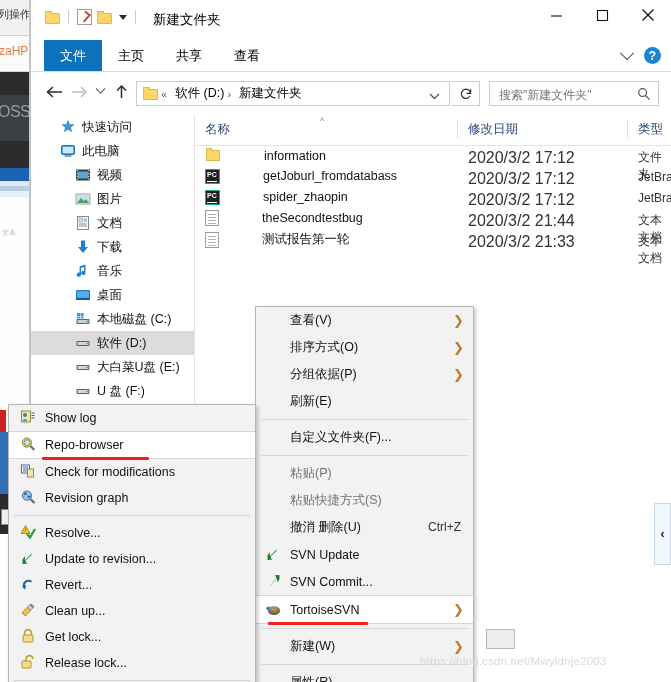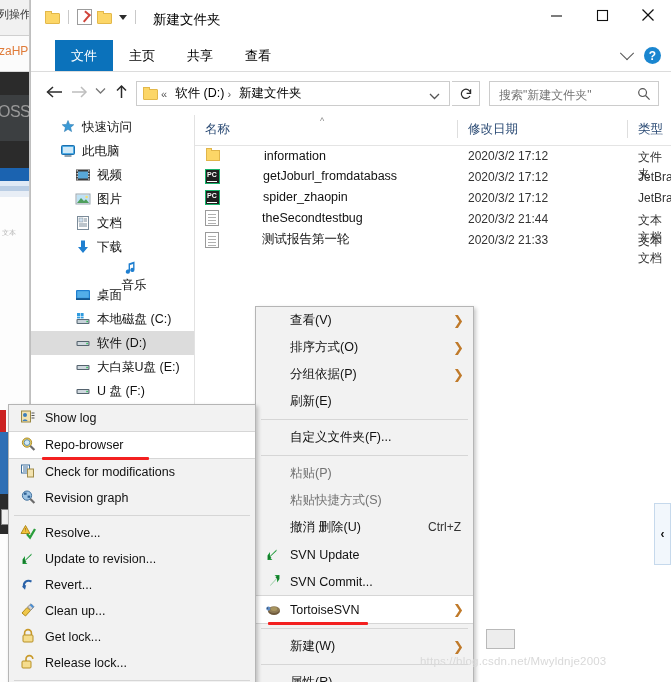--- a/index.html
+++ b/index.html
@@ -41,21 +41,21 @@
   .prop-ico{width:13px;height:14px;border:1px solid #9c9c9c;background:#fff;position:relative;}
   .prop-ico:after{content:"";position:absolute;left:2px;top:3px;width:8px;height:5px;border-right:2px solid #d0443a;border-bottom:2px solid #d0443a;transform:rotate(-50deg);}
   .caret-dn{width:0;height:0;border-left:4px solid transparent;border-right:4px solid transparent;border-top:5px solid #2b2b2b;margin-left:2px;}
   .win-title{position:absolute;left:122px;top:11px;font-size:13.5px;color:#000;}
   .wbtns{position:absolute;right:0;top:0;display:flex;}
   .wbtn{width:46px;height:30px;display:flex;align-items:center;justify-content:center;}
   .wbtn svg{display:block;}
 
   
   .ribbon{position:relative;height:31px;background:#fff;border-bottom:1px solid #dcdcdc;}
-  .rtabs{position:absolute;left:24px;top:0;display:flex;height:31px;}
+  .rtabs{position:absolute;left:13px;top:0;display:flex;height:31px;}
   .rtab{padding:0 16px;height:31px;line-height:31px;font-size:13px;color:#000;}
   .rtab.active{background:#0b72bb;color:#fff;}
   .rrt{position:absolute;right:10px;top:0;height:31px;display:flex;align-items:center;gap:12px;}
   .chev-sm{width:9px;height:9px;border-right:1.6px solid #555;border-bottom:1.6px solid #555;transform:rotate(45deg) translate(-2px,-2px);}
   .help-ico{width:17px;height:17px;border-radius:50%;background:#1a86d0;color:#fff;font-size:12px;font-weight:bold;display:flex;align-items:center;justify-content:center;}
 
   
   .addrbar{position:relative;height:43px;background:#fff;}
   .nav-ico{position:absolute;top:12px;display:flex;align-items:center;justify-content:center;}
   #nav-back{left:14px;}
@@ -81,21 +81,21 @@
   .ni-lbl{white-space:nowrap;}
 
   .listpane{position:absolute;left:164px;top:0;right:0;bottom:0;background:#fff;}
   .colhdr{position:relative;height:30px;border-bottom:1px solid #e4e4e4;}
   .col{position:absolute;top:6px;font-size:12.5px;color:#2a4a74;}
   .colline{position:absolute;top:5px;width:1px;height:18px;background:#dedede;}
   .sortmark{position:absolute;left:125px;top:1px;font-size:9px;color:#888;}
   .rows{position:absolute;left:0;top:31px;right:0;}
   .row{height:21px;position:relative;}
   .cell-name{position:absolute;left:10px;top:1px;display:flex;align-items:center;font-size:12.5px;color:#111;gap:36px;}
-  .cell-date{position:absolute;left:273px;top:3px;font-size:12px;color:#333;}
+  .cell-date{position:absolute;left:273px;top:3px;font-size:16px;color:#333;}
   .cell-type{position:absolute;left:443px;top:3px;font-size:12px;color:#333;}
   .ico-sm{width:17px;height:17px;margin-right:6px;flex:0 0 auto;position:relative;}
   .ico-folder:before{content:"";position:absolute;left:1px;top:3px;width:14px;height:11px;background:#fcd667;border:1px solid #e0b54a;box-sizing:border-box;}
   .ico-folder:after{content:"";position:absolute;left:1px;top:1px;width:6px;height:3px;background:#fcd667;border:1px solid #e0b54a;border-bottom:none;box-sizing:border-box;}
   .ico-pc{width:15px;height:15px;background:#1f1f1f;border:1.5px solid #18b36b;box-sizing:border-box;margin-right:7px;margin-top:1px;position:relative;flex:0 0 auto;}
   .ico-pc span{position:absolute;left:1px;top:0px;color:#fff;font-size:7px;font-weight:bold;font-family:"Liberation Sans",sans-serif;line-height:9px;}
   .ico-pc:after{content:"";position:absolute;left:1px;bottom:1px;width:10px;height:1.5px;background:#fff;}
   .ico-txt{width:14px;height:16px;background:#fff;border:1px solid #9a9a9a;margin-right:7px;margin-top:0;position:relative;flex:0 0 auto;box-sizing:border-box;}
   .ico-txt:before{content:"";position:absolute;left:2px;top:3px;right:2px;height:1px;background:#b0b0b0;box-shadow:0 3px 0 #b0b0b0,0 6px 0 #b0b0b0,0 9px 0 #b0b0b0;}
 
@@ -318,21 +318,21 @@
 
       <div class="nav-item" style="padding-left:43px;">
         <span class="ni-ico">
           <svg width="16" height="16" viewBox="0 0 16 16">
               <path d="M6 1.5 h4 v6.5 h3 L8 14 L3 8 h3 Z" fill="#1f7fd0"></path>
             </svg>
         </span>
         <span class="ni-lbl">下载</span>
       </div>
 
-      <div class="nav-item" style="padding-left:43px;flex-direction:column;">
+      <div class="nav-item" style="padding-left:43px;">
         <span class="ni-ico">
           <svg width="16" height="16" viewBox="0 0 16 16">
               <path d="M10.5 1.5 v8.3 a2.1 2.1 0 1 1 -1.4 -1.9 V4 L6 5 v6.5 a2.1 2.1 0 1 1 -1.4 -1.9 V3.5 Z" fill="#1f7fd0"></path>
             </svg>
         </span>
         <span class="ni-lbl">音乐</span>
       </div>
 
       <div class="nav-item" style="padding-left:43px;">
         <span class="ni-ico">

